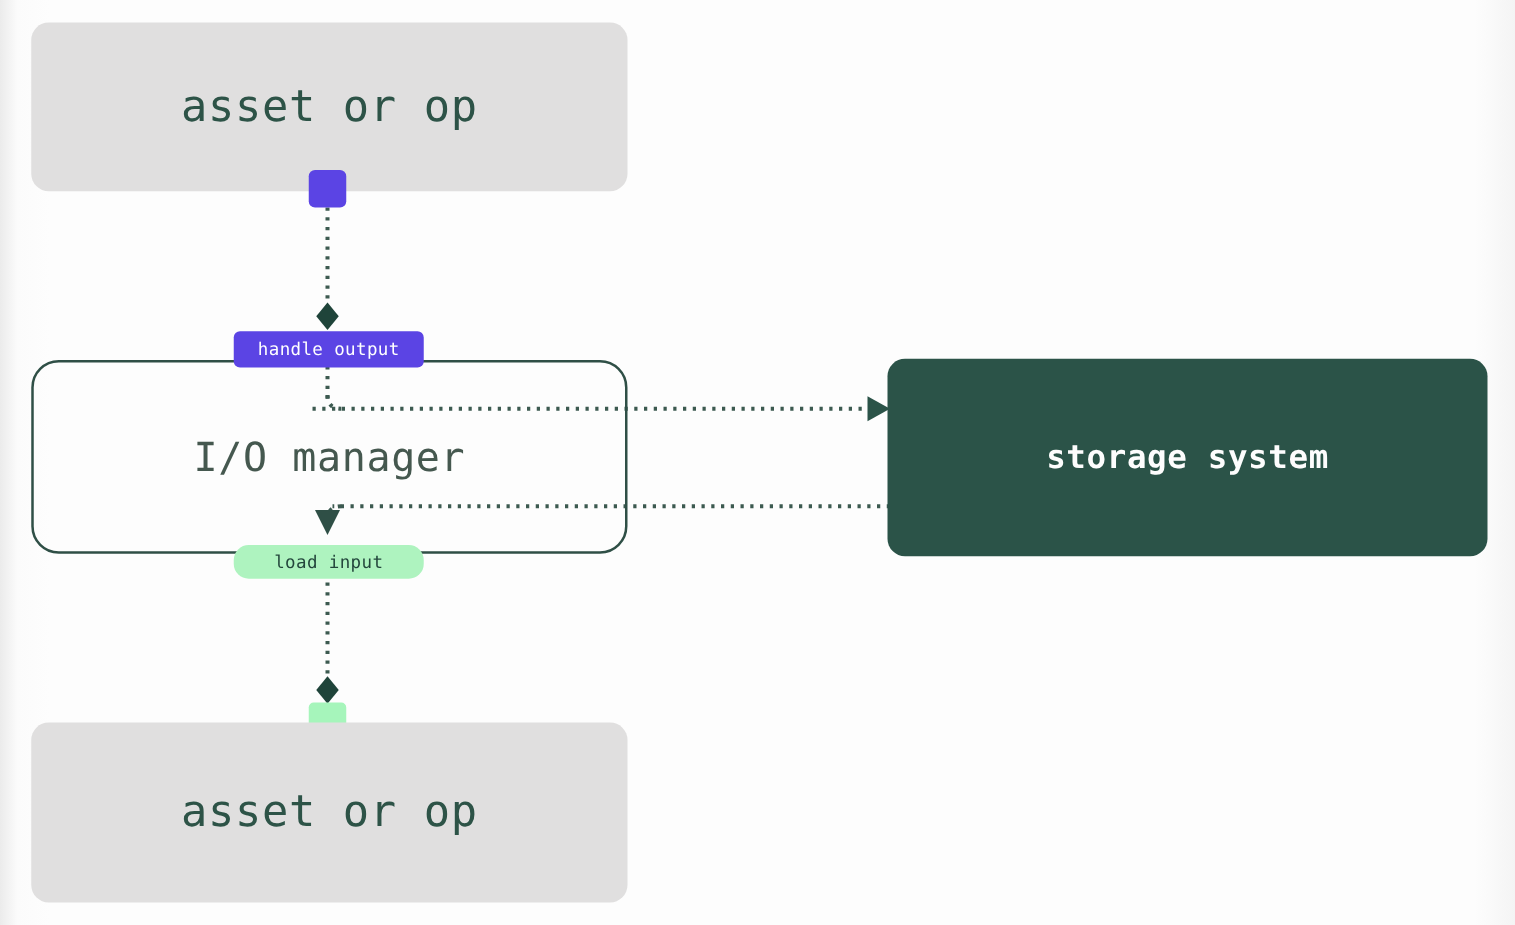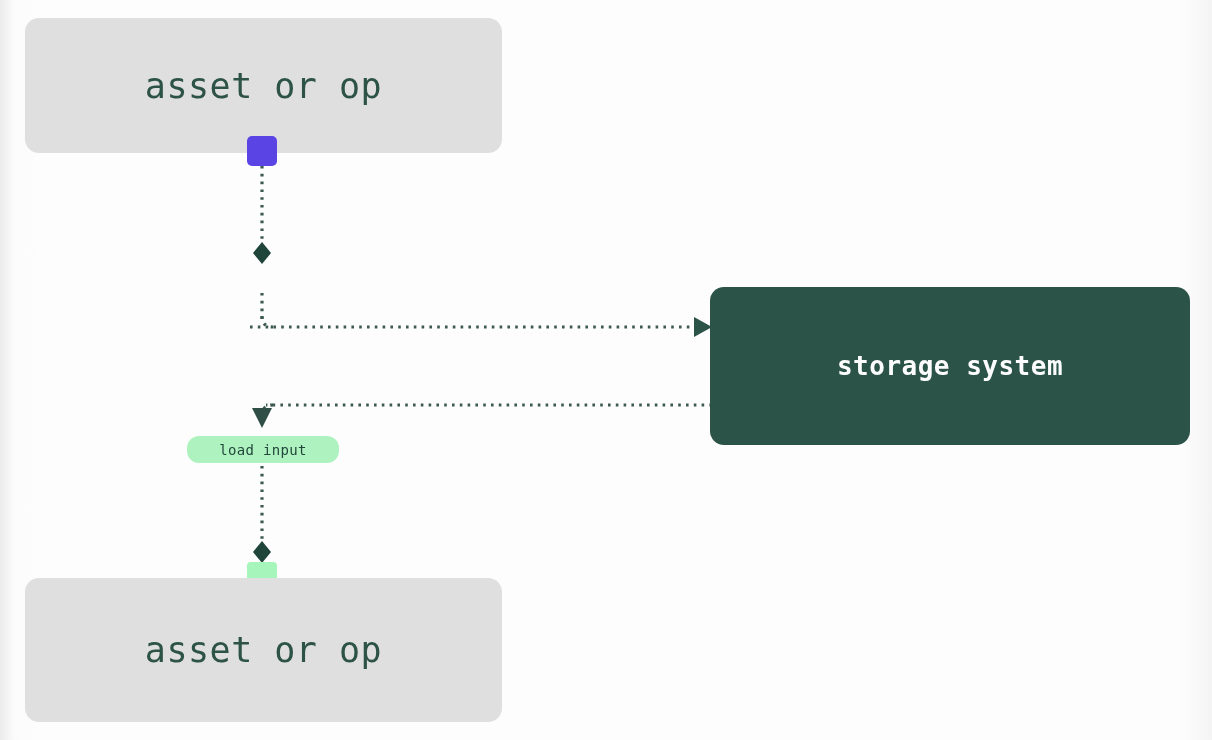--- a/index.html
+++ b/index.html
@@ -183,29 +183,35 @@
 
     <polygon points="262,541 271,552 262,563 253,552" fill="#1f443a"></polygon>
   </svg>
 
   <div class="node node-asset" id="node-asset-top">
     <span class="node-label">asset or op</span>
   </div>
 
   <div class="handle" id="handle-output-port"></div>
 
+  <div class="node" id="node-io-manager">
+    <span class="node-label">I/O manager</span>
+  </div>
 
   <div class="node" id="node-storage">
     <span class="node-label">storage system</span>
   </div>
 
   <div class="handle" id="handle-input-port"></div>
 
   <div class="node node-asset" id="node-asset-bottom">
     <span class="node-label">asset or op</span>
   </div>
 
+  <div class="edge-badge" id="badge-handle-output">
+    <span>handle output</span>
+  </div>
 
   <div class="edge-badge" id="badge-load-input">
     <span>load input</span>
   </div>
 
 </div>
 
 </body></html>

